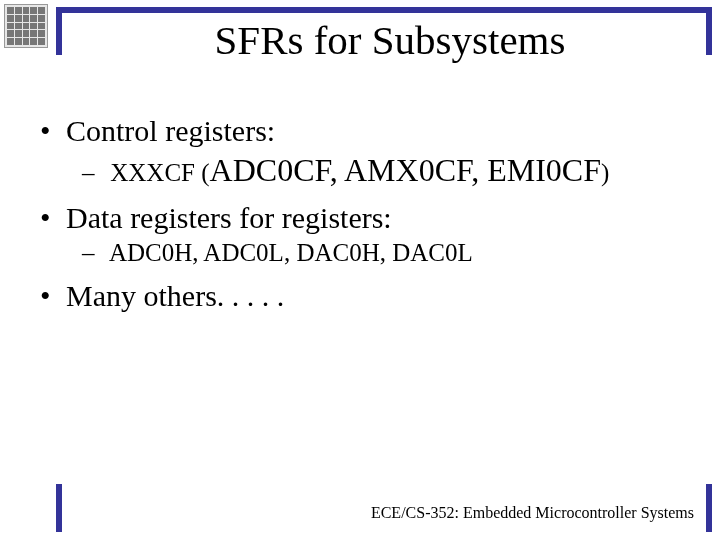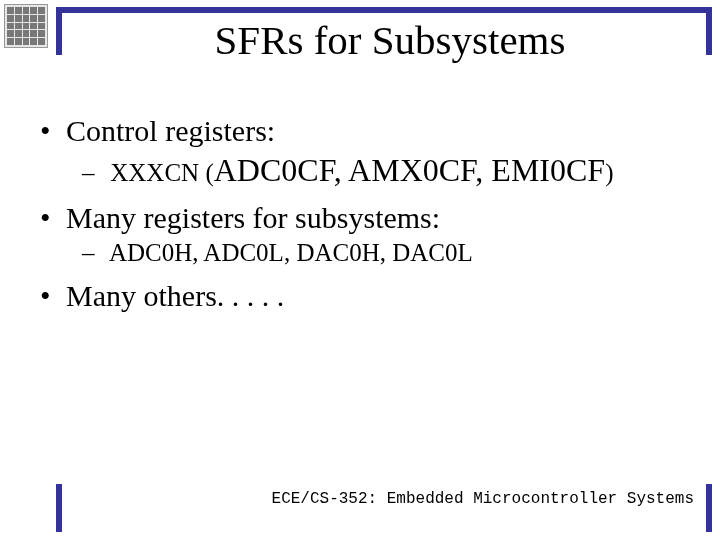--- a/index.html
+++ b/index.html
@@ -77,24 +77,23 @@
     margin: 4px 0 12px 38px;
   }
   .b2::before {
     content: "–";
     display: inline-block;
     width: 22px;
   }
   .sm { font-size: 32px; }
   .footer {
     position: absolute;
-    bottom: 32px;
+    bottom: 18px;
     right: 26px;
     font-size: 16px;
-    font-family: Liberation Mono, monospace;
   }
 </style>
 </head>
 <body>
 
 <div class="slide">
 
   <div class="chip">
     <div></div>
       <div></div>
@@ -129,24 +128,24 @@
   <div class="frame-side" style="left:56px; bottom:8px; height:48px;"></div>
   <div class="frame-side" style="right:8px; bottom:8px; height:48px;"></div>
 
   <div class="title">SFRs for Subsystems</div>
 
   <div class="content">
 
     <div class="b1">Control registers:</div>
 
     <div class="b2">
-      <span>XXXCN (</span><span class="sm">ADC0CF, AMX0CF, EMI0CF</span><span>)</span>
+      <span>XXXCF (</span><span class="sm">ADC0CF, AMX0CF, EMI0CF</span><span>)</span>
     </div>
 
-    <div class="b1">Many registers for subsystems:</div>
+    <div class="b1">Data registers for registers:</div>
     <div class="b2">
       <span>ADC0H, ADC0L,    DAC0H, DAC0L</span>
     </div>
 
     <div class="b1">Many others. . . . .</div>
 
   </div>
 
   <div class="footer">ECE/CS-352: Embedded Microcontroller Systems</div>
 

